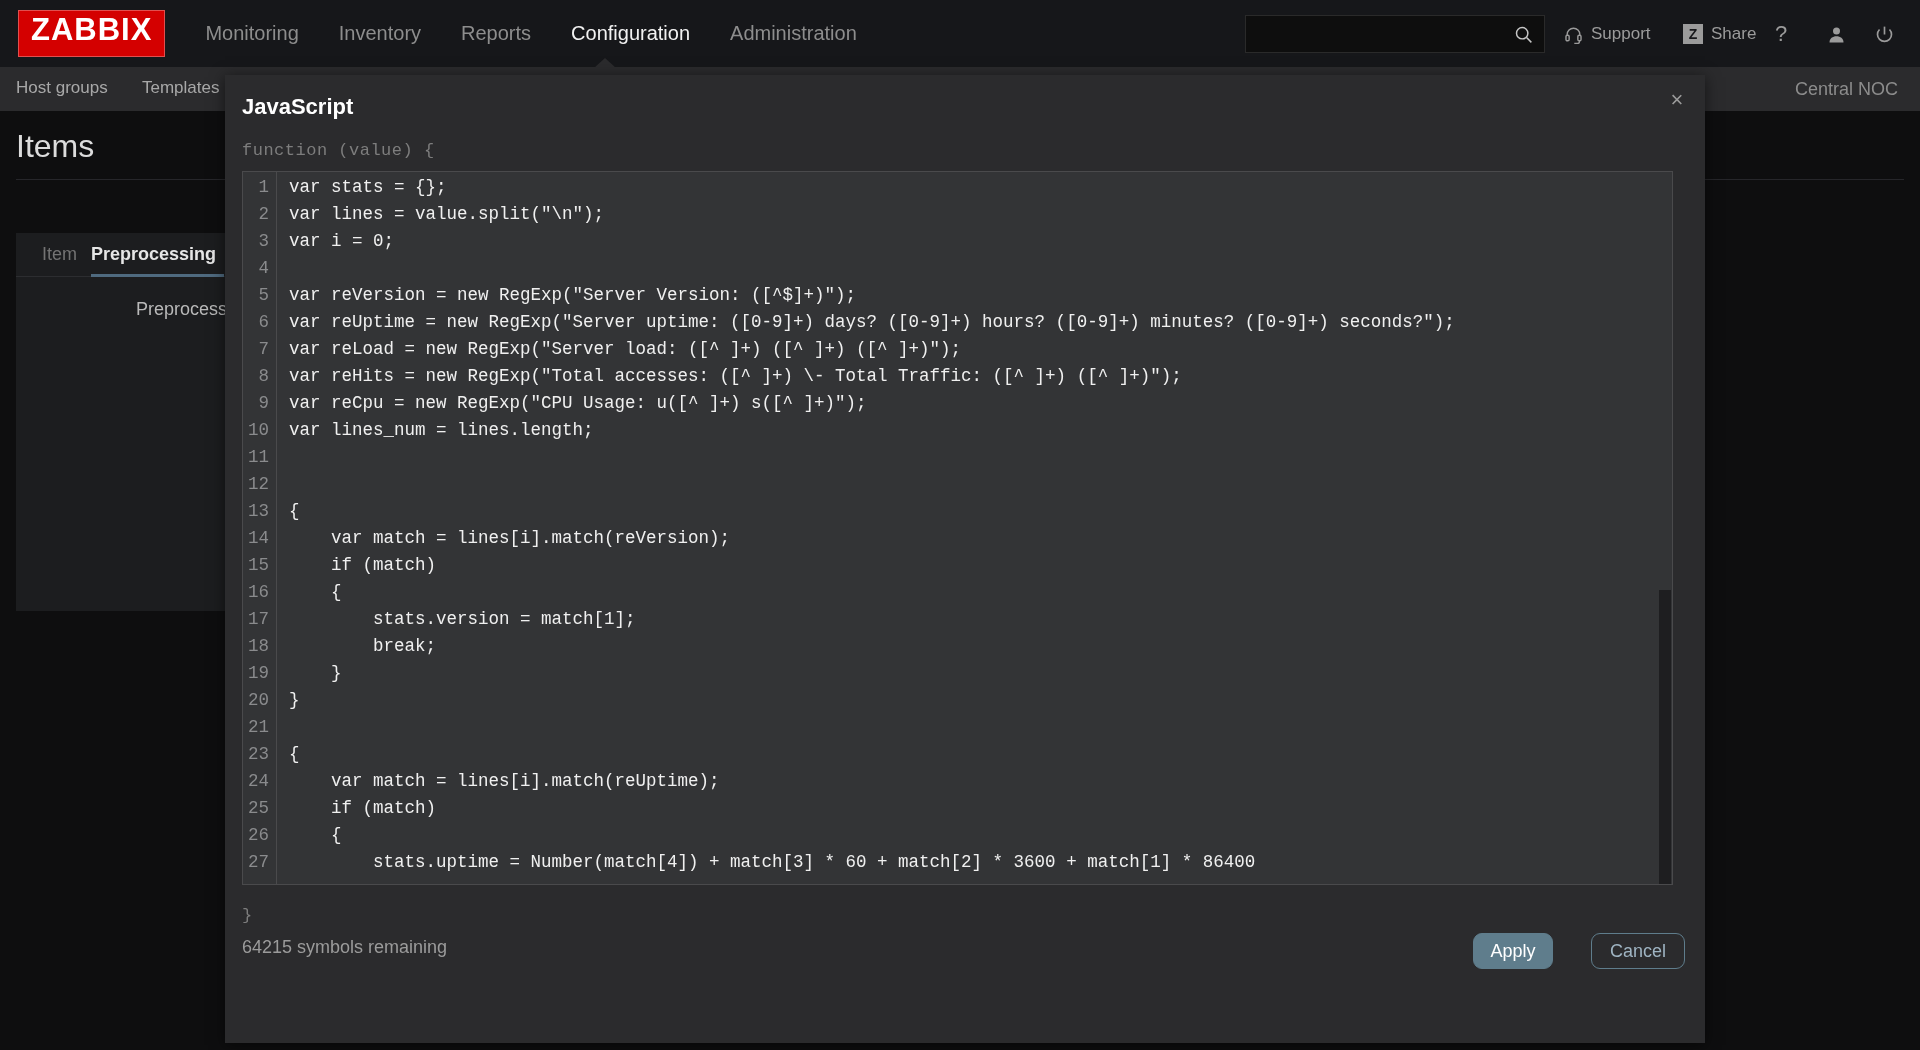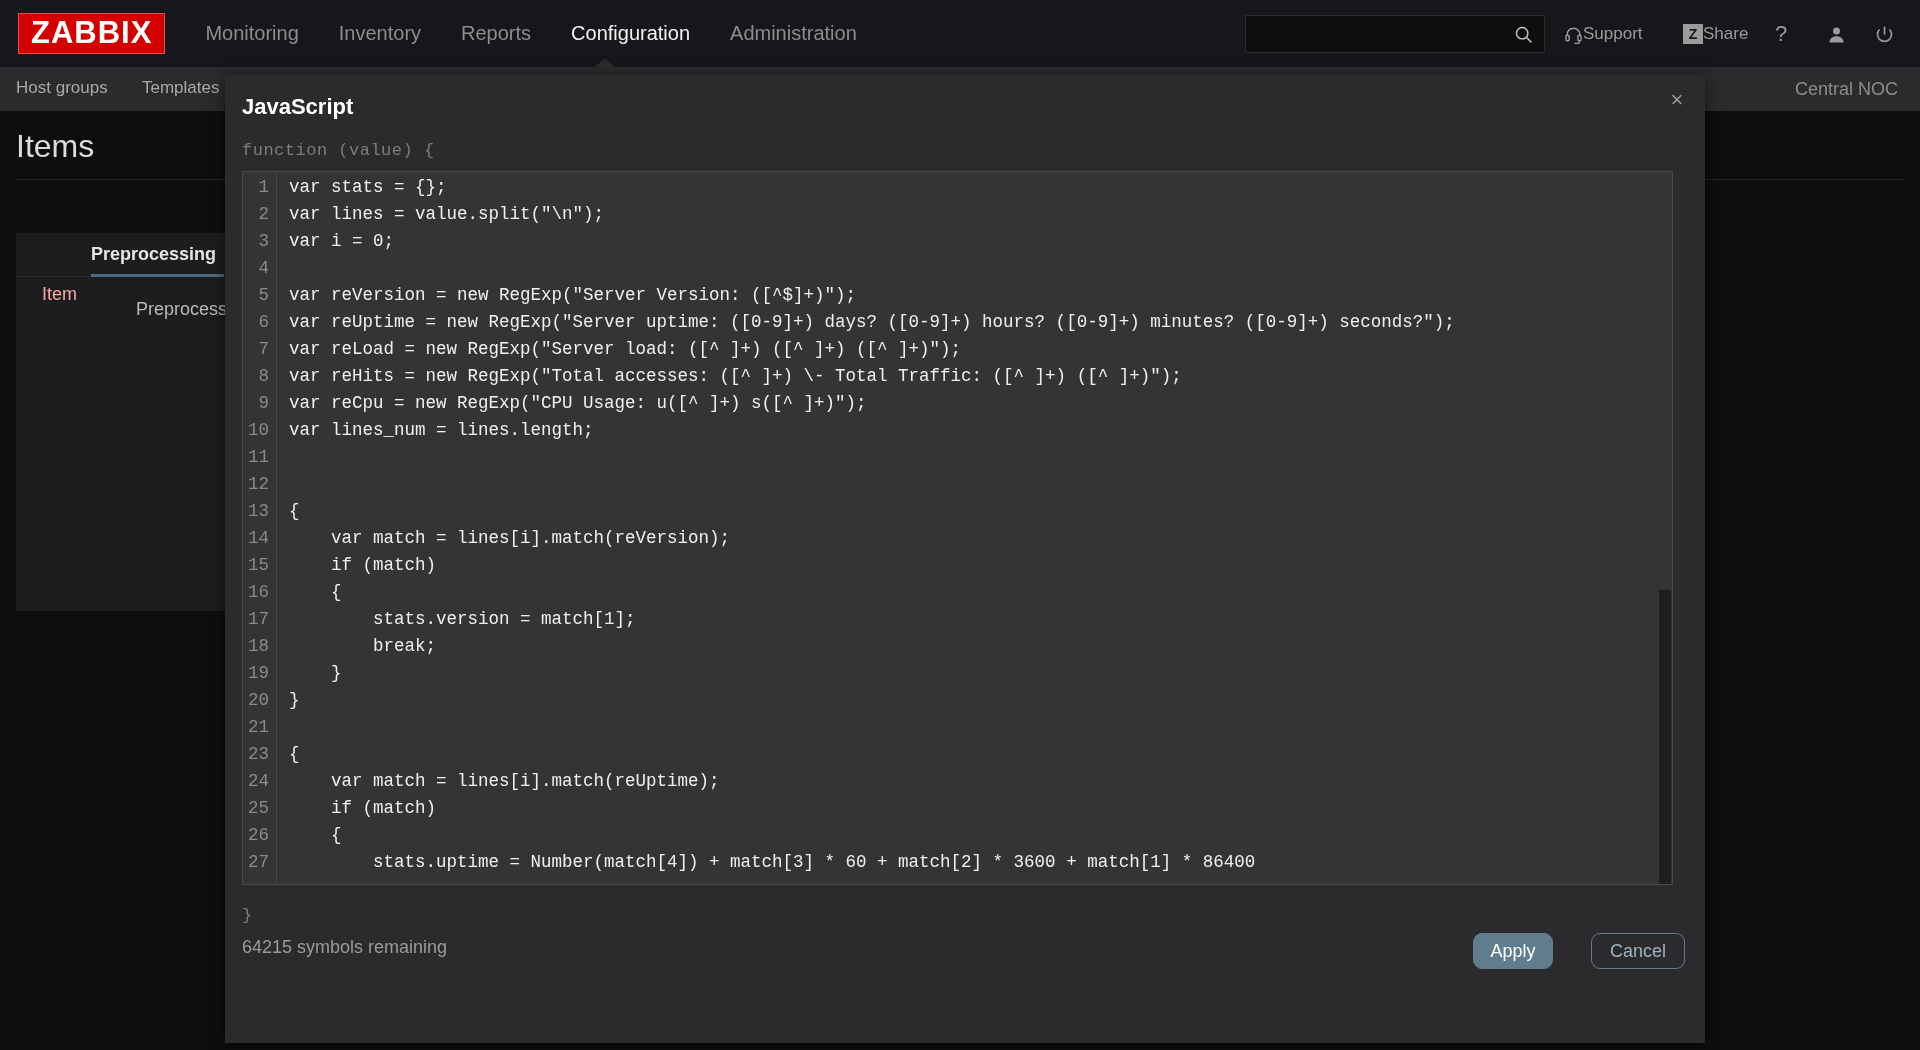--- a/index.html
+++ b/index.html
@@ -14,21 +14,21 @@
   #topnav {
     position: absolute; top: 0; left: 0; width: 1920px; height: 67px;
     background: #16171a;
     display: flex; align-items: center;
   }
   #logo {
     margin-left: 18px;
     background: #d40000;
     color: #ffffff;
     font-size: 31px; font-weight: bold; letter-spacing: 1px;
-    padding: 3px 12px 5px 12px;
+    padding: 3px 12px 11px 12px;
     line-height: 1;
     border: 1px solid #e14f4f;
   }
   .navlink {
     color: #8d8d8d; font-size: 20px; margin-left: 40px;
     white-space: nowrap; cursor: pointer;
   }
   .navlink.active { color: #f2f2f2; font-weight: normal; }
   #nav-caret {
     position: absolute; left: 594px; top: 58px;
@@ -43,21 +43,21 @@
     background: #0e0e0e; border: 1px solid #2a2a2a;
     display: flex; align-items: center;
   }
   #searchinput {
     flex: 1; height: 100%; background: transparent; border: 0; outline: none;
     color: #cfcfcf; font-size: 16px; padding: 0 10px;
     font-family: "Liberation Sans", sans-serif;
   }
   .rightitem {
     position: absolute; top: 15px; height: 38px;
-    display: flex; align-items: center; 
+    display: flex; align-items: center; gap: 8px;
     color: #9b9b9b; font-size: 17px; cursor: pointer;
   }
   #share-badge {
     background: #9b9b9b; color: #16171a; font-weight: bold;
     font-size: 14px; width: 20px; height: 20px;
     display: flex; align-items: center; justify-content: center;
   }
 
   
   #subnav {
@@ -97,21 +97,21 @@
     width: 1050px; height: 378px;
     background: #1c1d1f;
   }
   #tabrow {
     position: absolute; left: 0; top: 0; width: 100%; height: 44px;
     border-bottom: 1px solid #2c2d30;
   }
   .tab {
     position: absolute; top: 11px; font-size: 18px; cursor: pointer;
   }
-  .tab.inactive { color: #fca5a5; margin-top: 40px; }
+  .tab.inactive { color: #737373; }
   .tab.active { color: #e6e6e6; font-weight: bold; }
   #tab-underline {
     position: absolute; left: 75px; top: 41px; width: 133px; height: 3px;
     background: #4f6a7f;
   }
   #form-label {
     position: absolute; left: 120px; top: 66px;
     color: #b9b9b9; font-size: 18px; text-align: right; width: 95px;
   }
 

